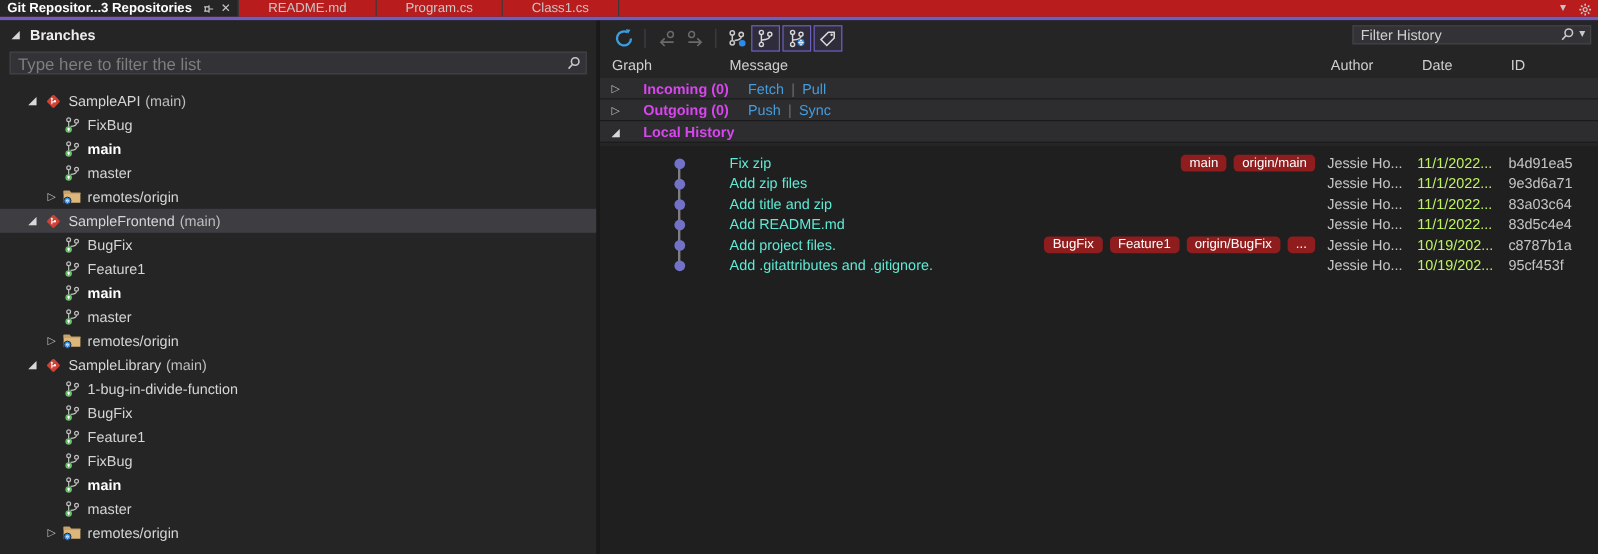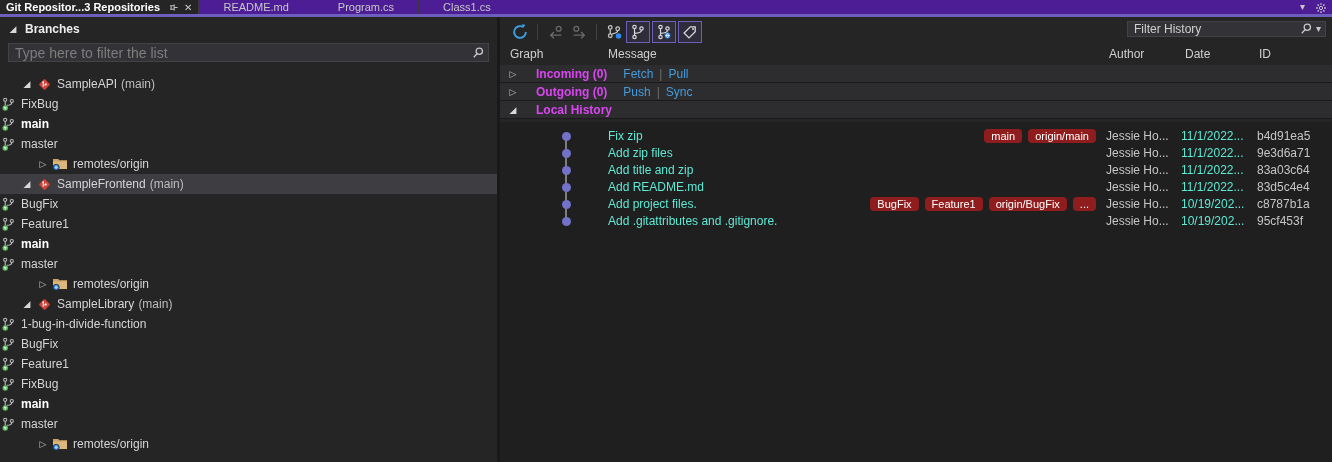--- a/index.html
+++ b/index.html
@@ -3,21 +3,21 @@
 <meta charset="utf-8">
 <style>
   * { margin:0; padding:0; box-sizing:border-box; }
   html,body { background:#1E1E1E; }
   .window {
     position:relative; width:1332px; height:462px; overflow:hidden;
     background:#1E1E1E; font-family:"Liberation Sans", sans-serif;
     color:#D5D5D5; font-size:12px;
   }
   
-  .tabstrip { position:absolute; top:0; left:0; right:0; height:14px; background:#4c1d95; display:flex; align-items:stretch; }
+  .tabstrip { position:absolute; top:0; left:0; right:0; height:14px; background:#b91c1c; display:flex; align-items:stretch; }
   .tab { display:flex; align-items:center; font-size:11px; line-height:14px; color:#C8C8C8; padding:0 24px; border-right:1px solid #3A3A3E; }
   .tab.active { background:#252526; color:#FFFFFF; font-weight:bold; padding:0 6px; }
   .tab.active .tabicons { display:flex; align-items:center; margin-left:8px; gap:5px; }
   .tinyicon { width:11px; height:11px; display:inline-block; }
   .closex { color:#C8C8C8; font-size:10px; font-weight:normal; line-height:11px; }
   .strip-right { position:absolute; right:6px; top:0; height:14px; display:flex; align-items:center; gap:10px; }
   .chev { color:#C8C8C8; font-size:10px; line-height:14px; }
   .accent { position:absolute; top:14px; left:0; right:0; height:3px; background:var(--accent,#6E5FBE); }
   
   .body { position:absolute; top:17px; left:0; right:0; bottom:0; }
@@ -34,21 +34,21 @@
   .filterbox input::placeholder { color:#7E7E7E; }
   .searchbtn { width:20px; display:flex; justify-content:center; align-items:center; }
   .tree { position:absolute; top:57px; left:0; right:0; }
   .trow { height:20px; display:flex; align-items:center; }
   .trow.selected { background:#3E3E42; }
   .trow .icon { width:16px; height:16px; display:flex; align-items:center; justify-content:center; margin-right:5px; flex:none; }
   .trow .name { color:#D5D5D5; white-space:nowrap; }
   .trow .name.bold { color:#FFFFFF; font-weight:bold; }
   .trow .suffix { color:#BDBDBD; margin-left:4px; }
   .pad-repo { padding-left:22px; }
-  .pad-branch { }
+  .pad-branch { padding-left:52px; }
   .pad-remotes { padding-left:38px; }
   .trow .exp { margin-right:4px; }
   
   .toolbar { position:absolute; top:2px; left:0; right:0; height:26px; display:flex; align-items:center; padding-left:8px; }
   .tbtn { width:24px; height:24px; display:flex; align-items:center; justify-content:center; flex:none; }
   .tsep { width:1px; height:16px; background:#3F3F46; margin:0 5px; flex:none; }
   .toggle { width:24px; height:22px; border:1px solid var(--accent,#6E5FBE); background:rgba(110,95,190,0.14); display:flex; align-items:center; justify-content:center; margin-right:2px; flex:none; }
   .histfilter { position:absolute; right:6px; top:2px; width:199px; height:16px; background:#333337; border:1px solid #434346; display:flex; align-items:center; }
   .histfilter input { flex:1; background:transparent; border:none; outline:none; color:#CFCFCF; font-size:12px; padding:0 6px; font-family:"Liberation Sans",sans-serif; }
   .histfilter input::placeholder { color:#CFCFCF; }
@@ -63,21 +63,21 @@
   .link.first { margin-left:16px; }
   .pipe { color:#6E6E6E; margin-left:6px; }
   .commitarea { position:absolute; top:105px; left:0; right:0; bottom:0; background:#1F1F20; }
   .graphline { position:absolute; left:65px; width:2px; background:#7E7E7E; }
   .crow { position:absolute; left:0; right:0; height:17px; }
   .cdot { position:absolute; left:62px; top:4px; width:9px; height:9px; border-radius:50%; background:var(--dot,#7272C8); }
   .cmsg { position:absolute; left:108px; top:1px; color:#5eead4; white-space:nowrap; }
   .cbadges { position:absolute; left:240px; width:356px; top:0; height:17px; text-align:right; white-space:nowrap; }
   .badge { display:inline-block; background:var(--badge,#8F1D1D); color:#FFFFFF; font-size:11px; line-height:14px; padding:0 7px; border-radius:4px; margin-left:6px; vertical-align:top; margin-top:1px; }
   .cauthor { position:absolute; left:606px; top:1px; color:#C6C6C6; white-space:nowrap; }
-  .cdate { position:absolute; left:681px; top:1px; color:#5eead4; white-space:nowrap; }
+  .cdate { position:absolute; left:681px; top:1px; color:#bef264; white-space:nowrap; }
   .cid { position:absolute; left:757px; top:1px; color:#C6C6C6; white-space:nowrap; }
 </style>
 </head>
 <body>
 
 <div class="window" style="--accent: #6E5FBE; --link: #459CDC; --badge: #8F1D1D; --dot: #7272C8;">
 
   <div class="tabstrip">
     <div class="tab active">
       <span>Git Repositor...3 Repositories</span>

